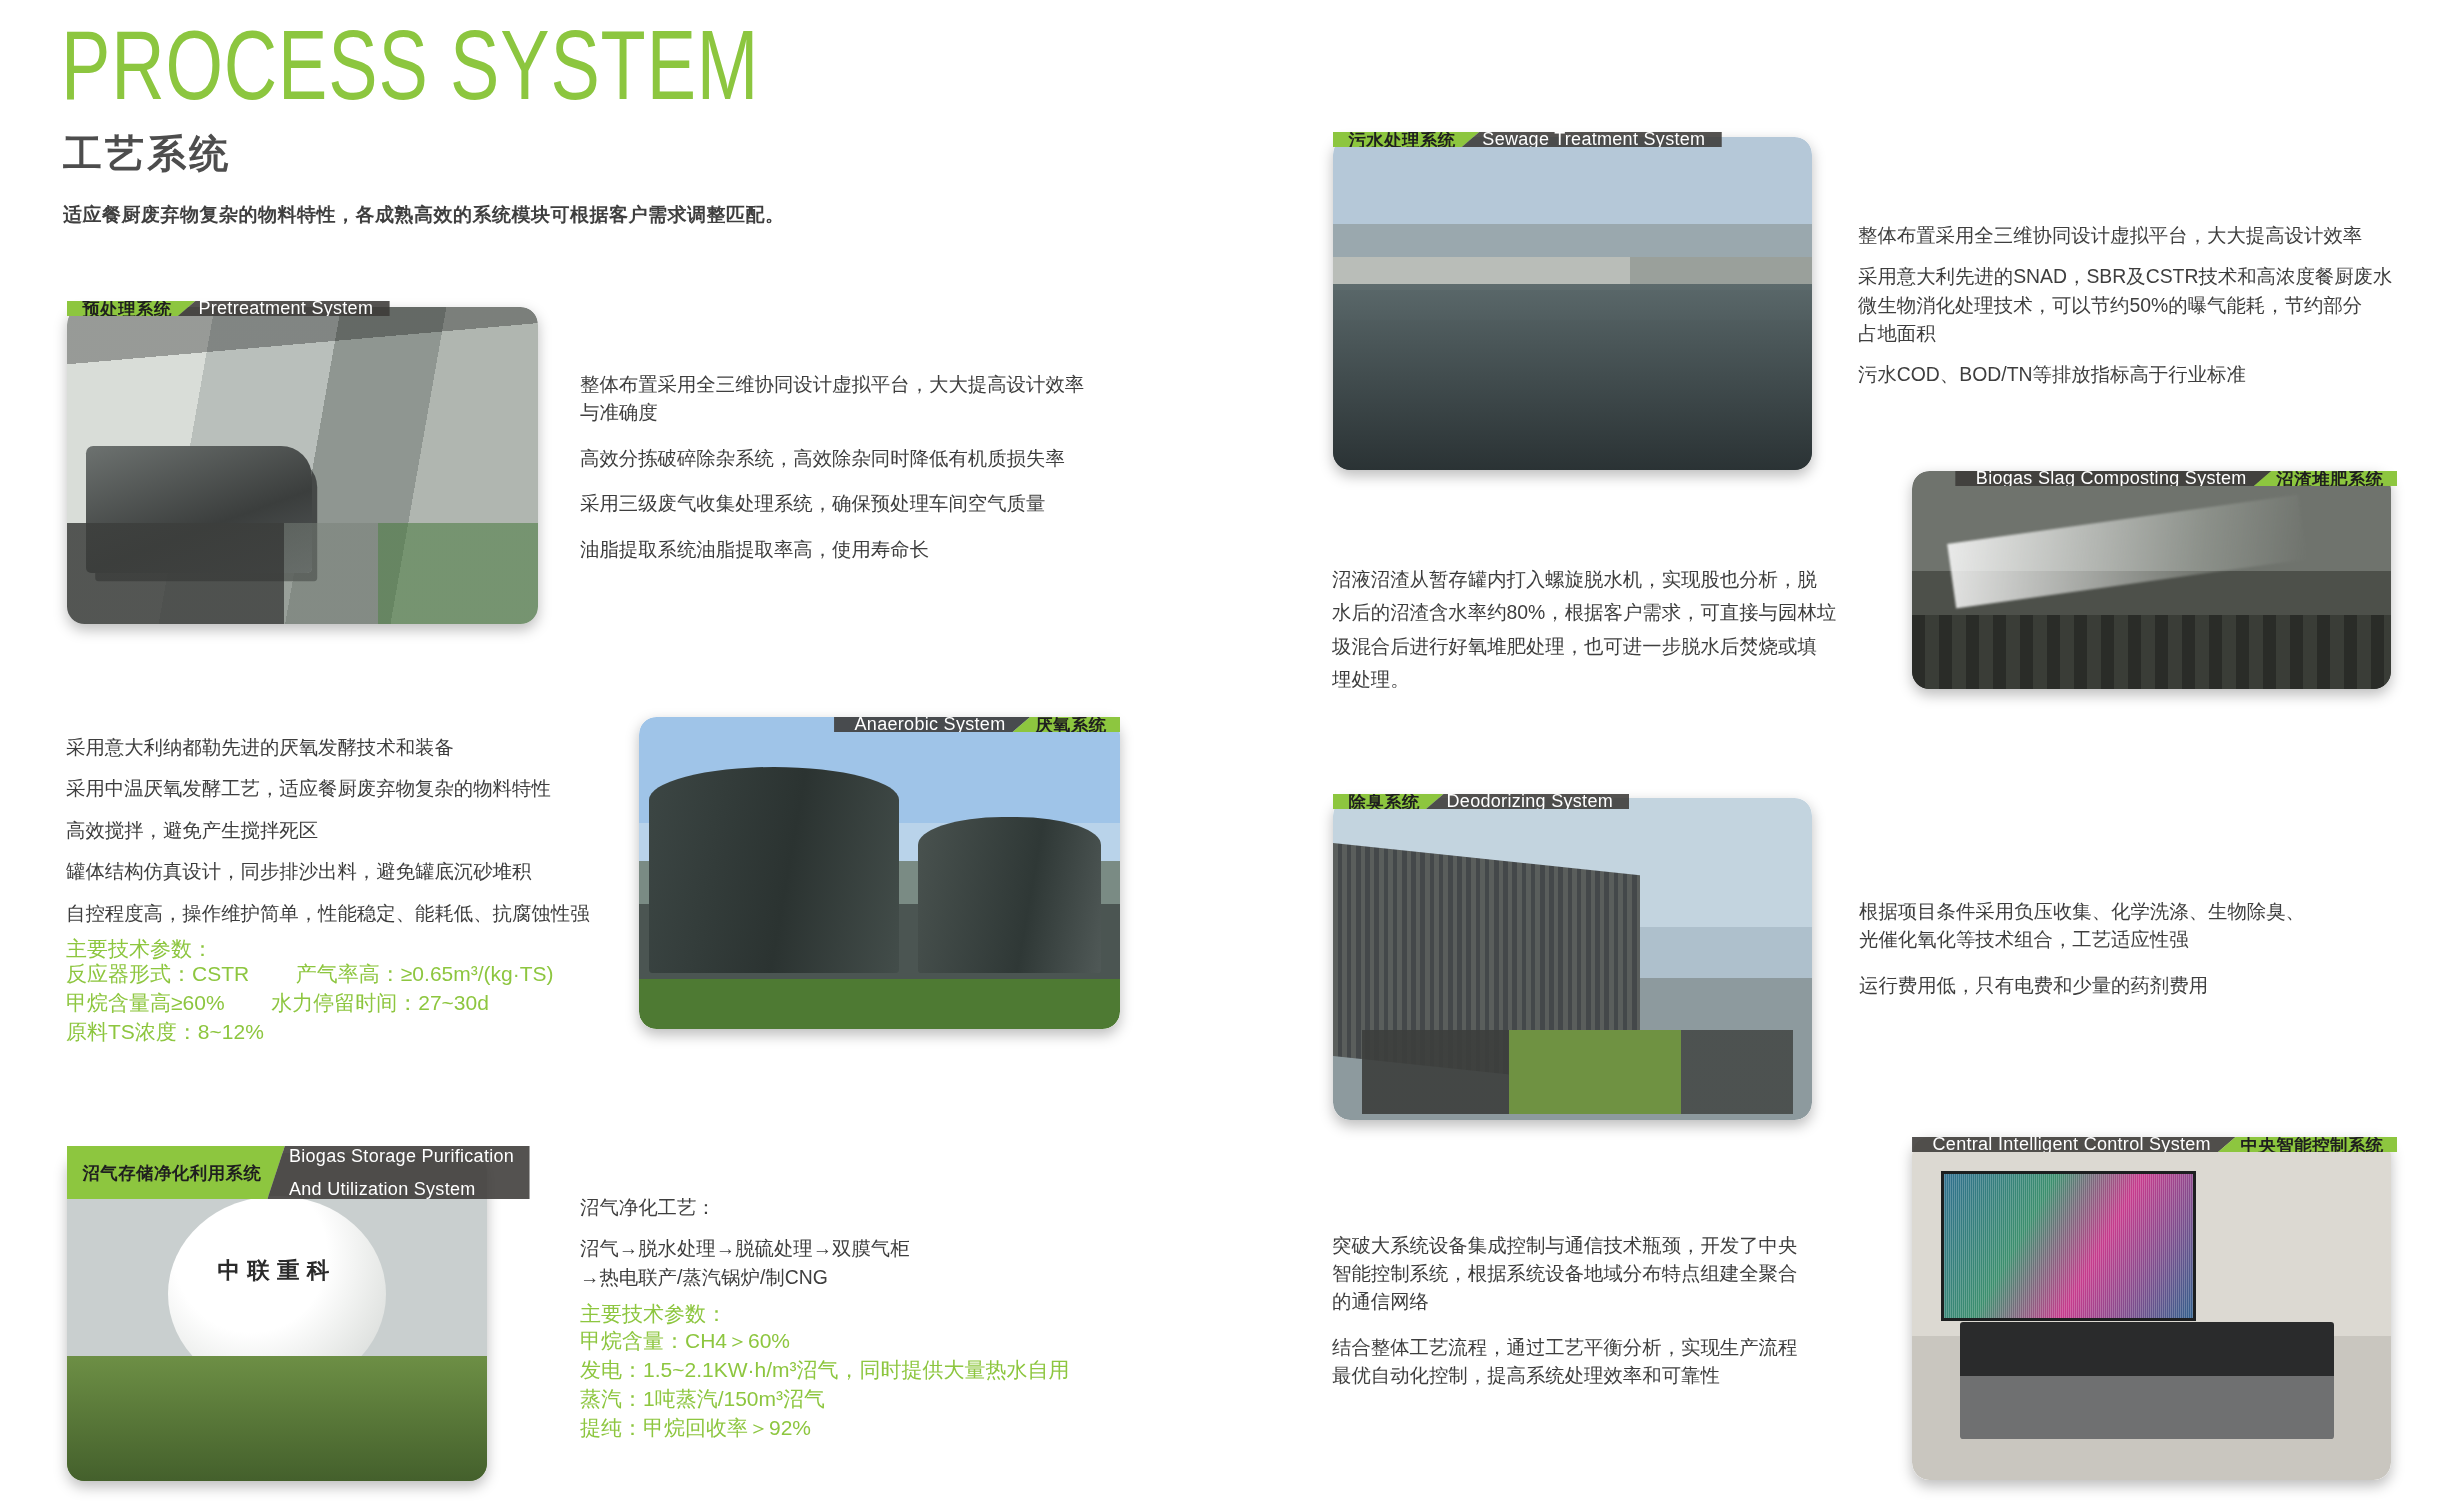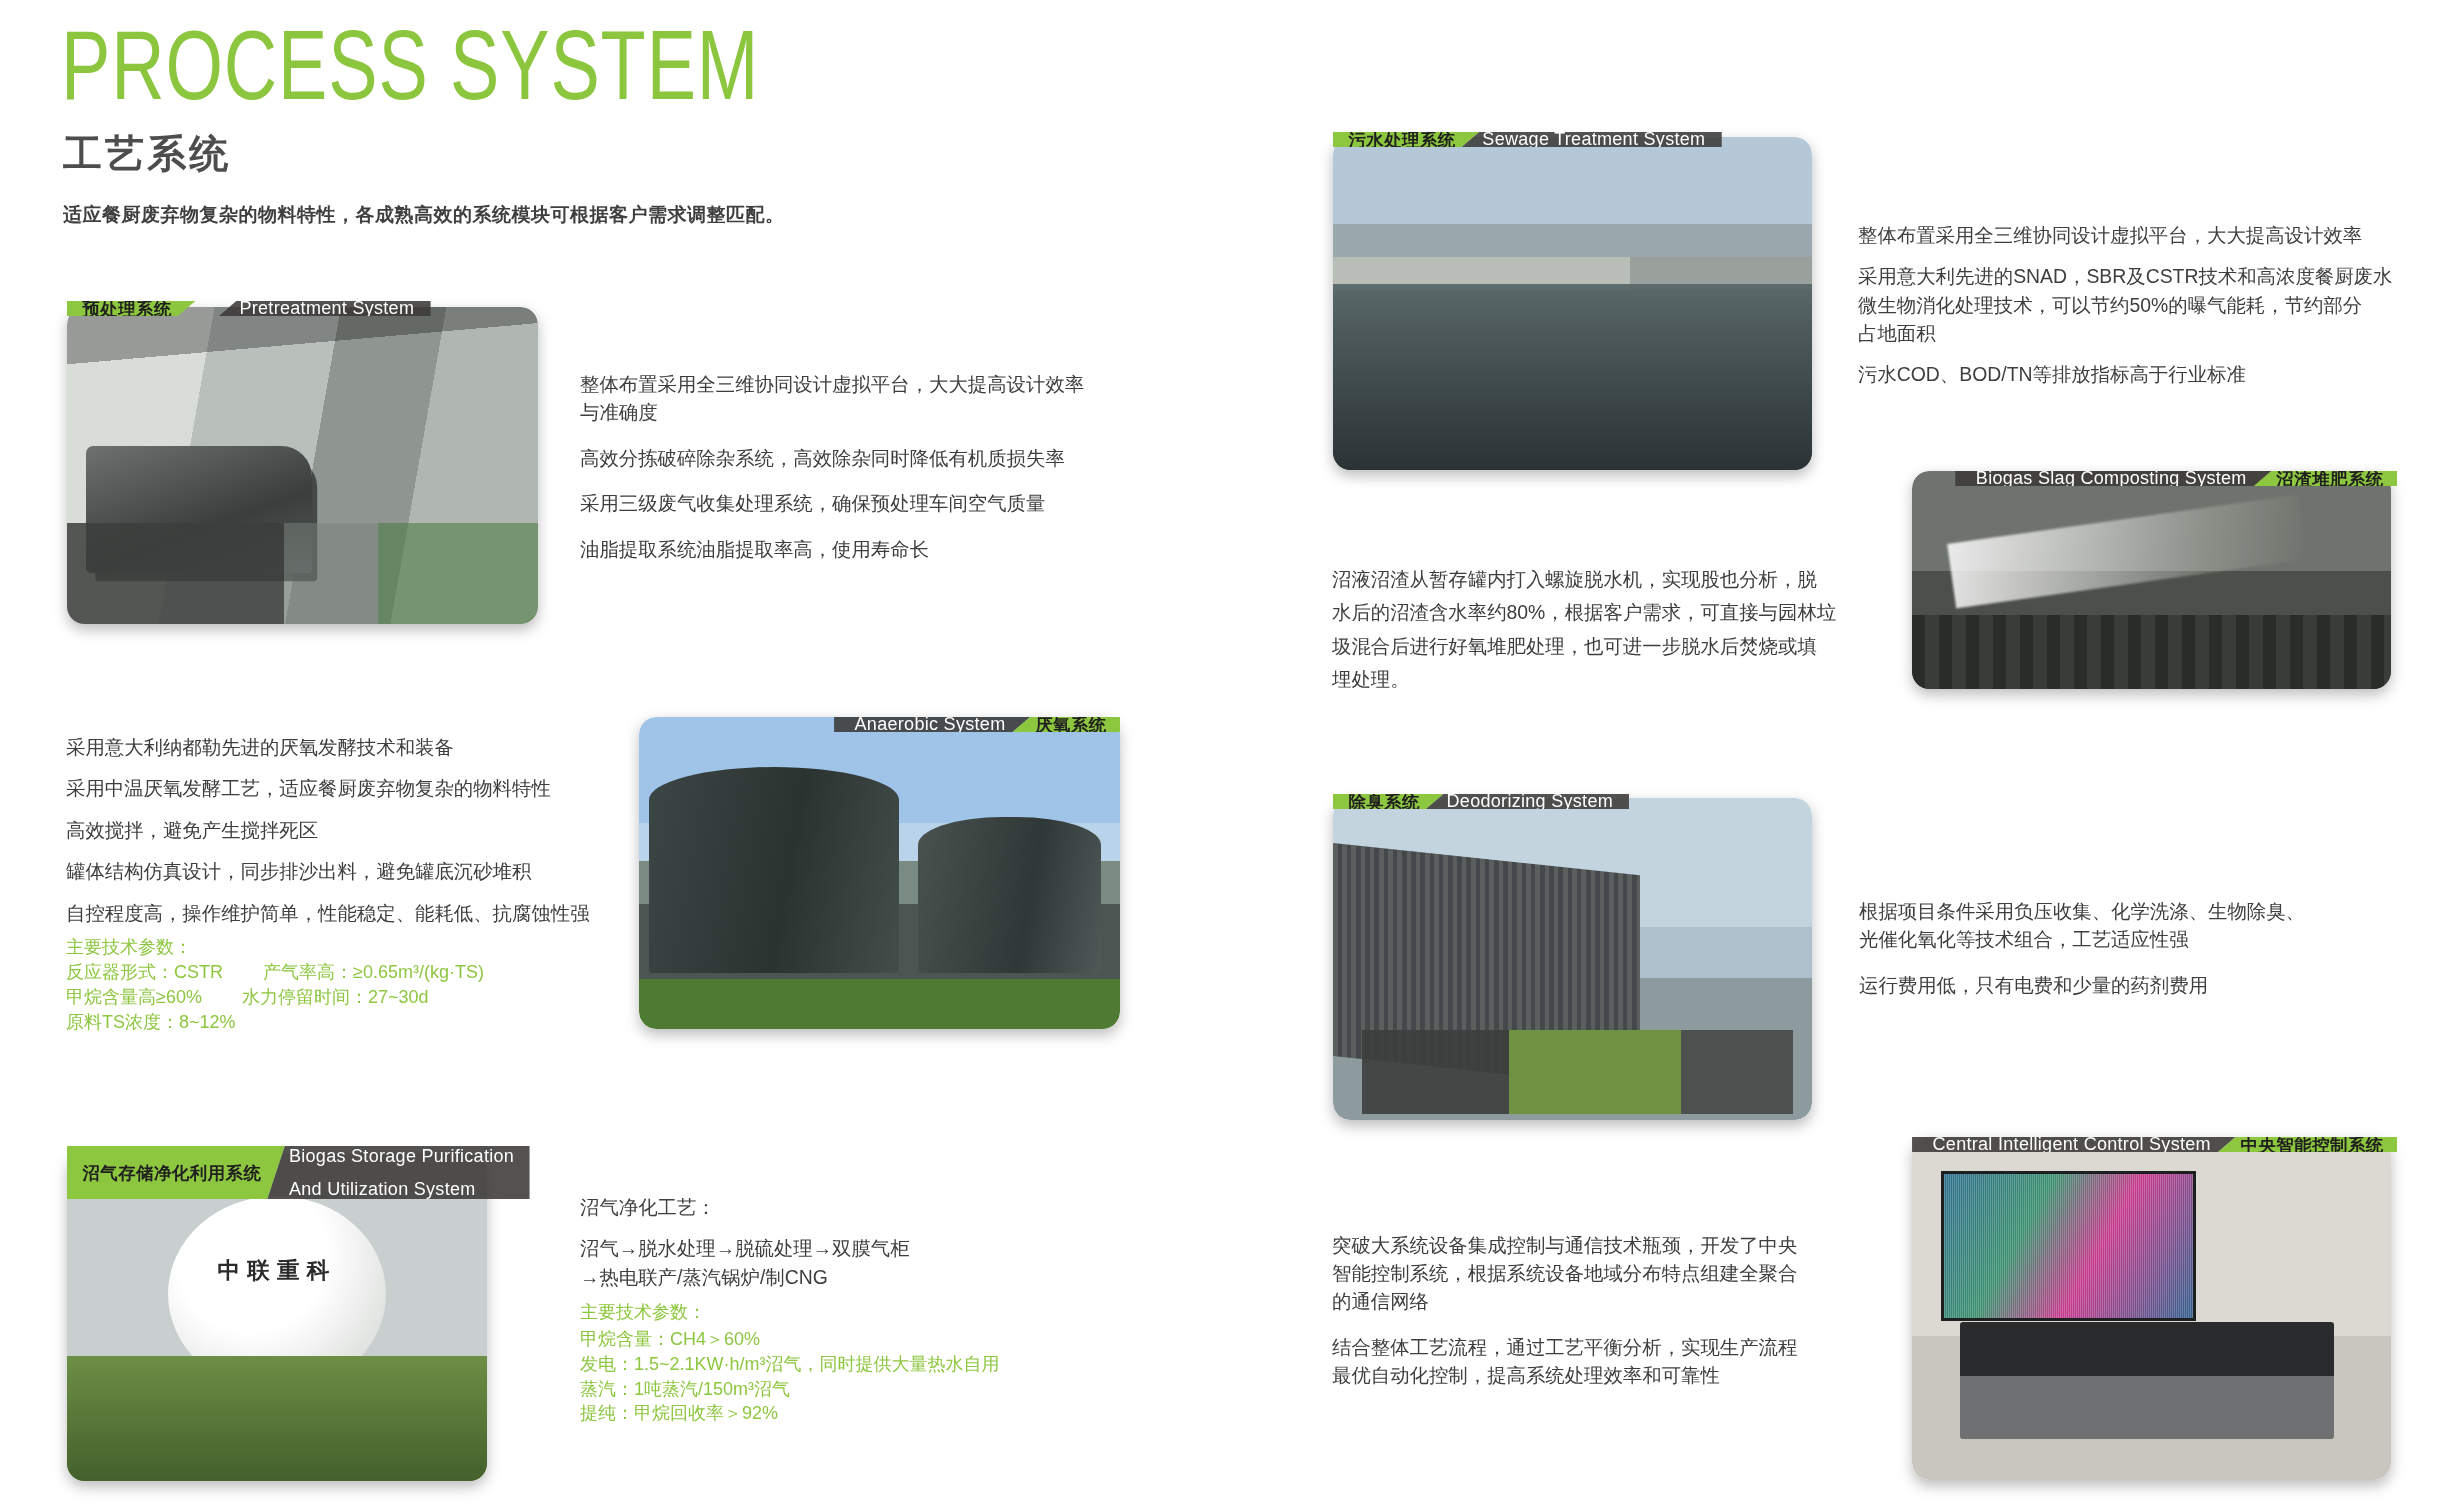--- a/index.html
+++ b/index.html
@@ -91,21 +91,21 @@
     color: #3e3e3e;
     font-size: 19.4px;
     line-height: 1.45;
   }
   .txt p { margin-bottom: 17.4px; white-space: pre-line; }
   .txt p:last-child { margin-bottom: 0; }
   .txt.tight p { margin-bottom: 13.3px; }
   .params {
     position: absolute;
     color: #8dc63f;
-    font-size: 18px;
+    font-size: 21px;
     line-height: 1.38;
     white-space: pre;
   }
 
   
   .ph-pretreat {
     background:
       linear-gradient(175deg, rgba(0,0,0,.30) 0 16%, rgba(0,0,0,0) 16% 100%),
       linear-gradient(100deg, #d9ddd8 0 28%, #b9bfbb 28% 52%, #8f9691 52% 72%, #b0b6b0 72% 100%),
       linear-gradient(#cfd4cf, #9ea5a0);
@@ -211,21 +211,21 @@
 
 <div class="page">
 
   <div class="hdr-en">PROCESS SYSTEM</div>
   <div class="hdr-cn">工艺系统</div>
   <div class="hdr-sub">适应餐厨废弃物复杂的物料特性，各成熟高效的系统模块可根据客户需求调整匹配。</div>
 
   <div class="card" style="left:67px; top:307px; width:471px; height:317px;">
     <div class="photo ph-pretreat"></div>
   </div>
-  <div class="lbl" style="left:67px; top:301px;gap:41px;">
+  <div class="lbl" style="left:67px; top:301px;">
     <div class="lbl-cn sl-cn-first">预处理系统</div>
     <div class="lbl-en sl-en-after">Pretreatment System</div>
   </div>
   <div class="txt" style="left:580px; top:370px; width:553px;">
     <p>整体布置采用全三维协同设计虚拟平台，大大提高设计效率
 与准确度</p>
     <p>高效分拣破碎除杂系统，高效除杂同时降低有机质损失率</p>
     <p>采用三级废气收集处理系统，确保预处理车间空气质量</p>
     <p>油脂提取系统油脂提取率高，使用寿命长</p>
   </div>

